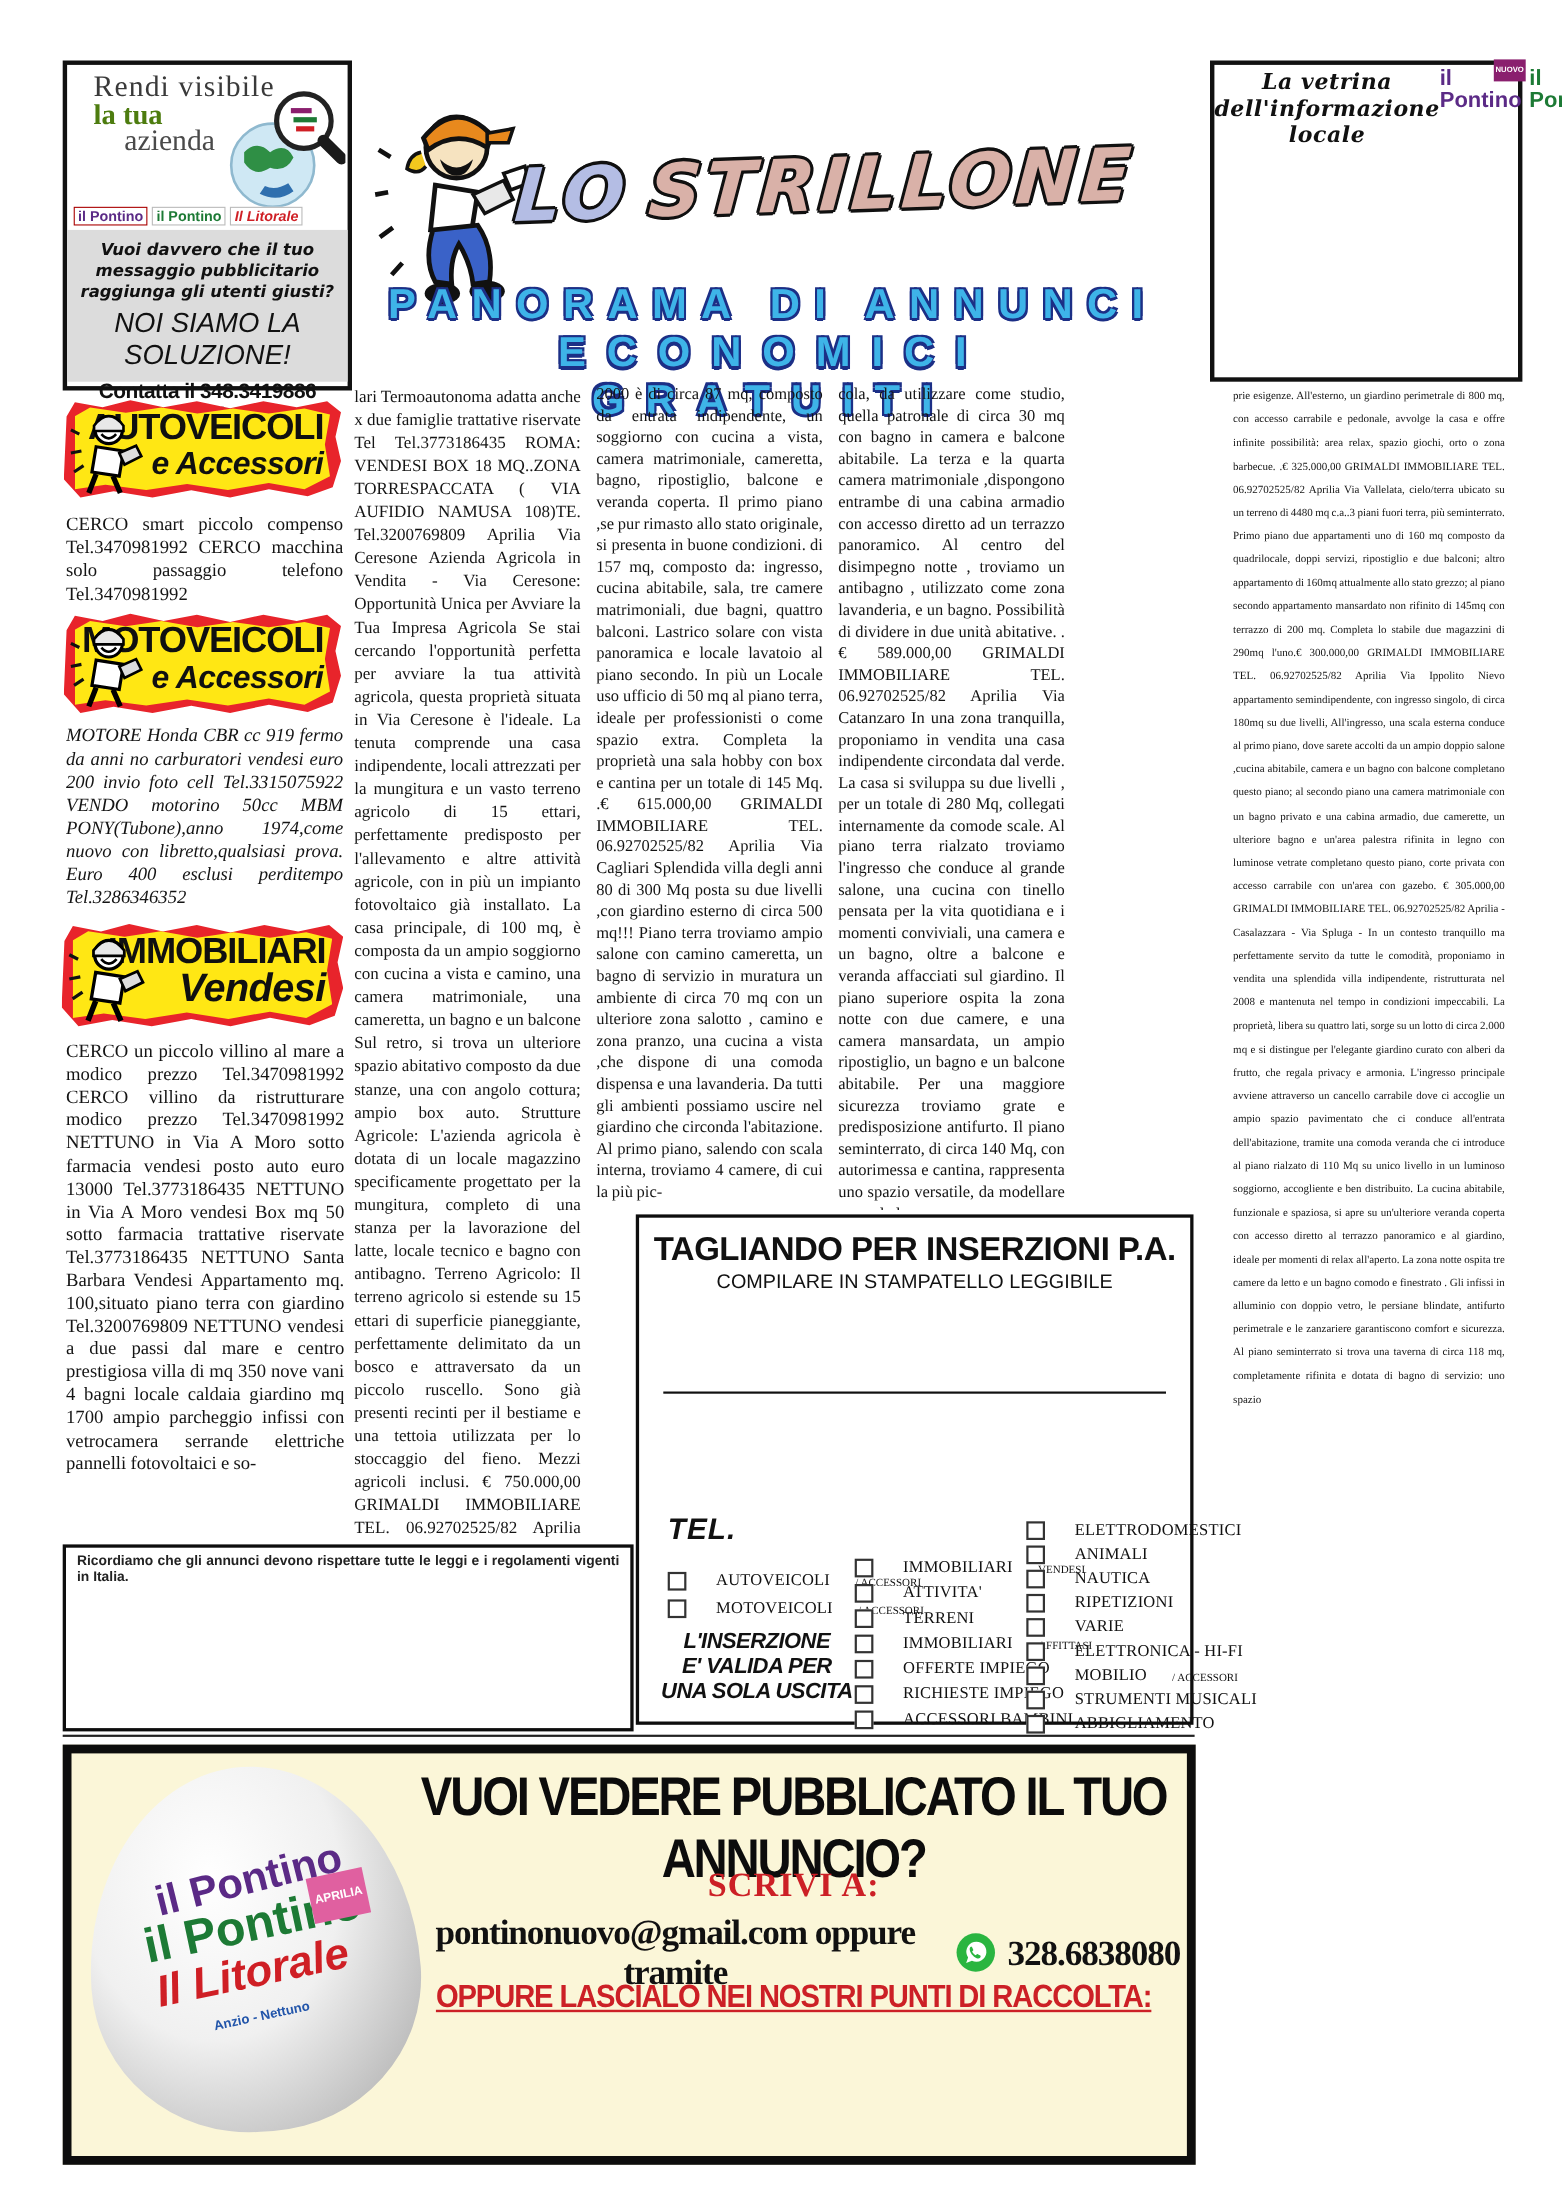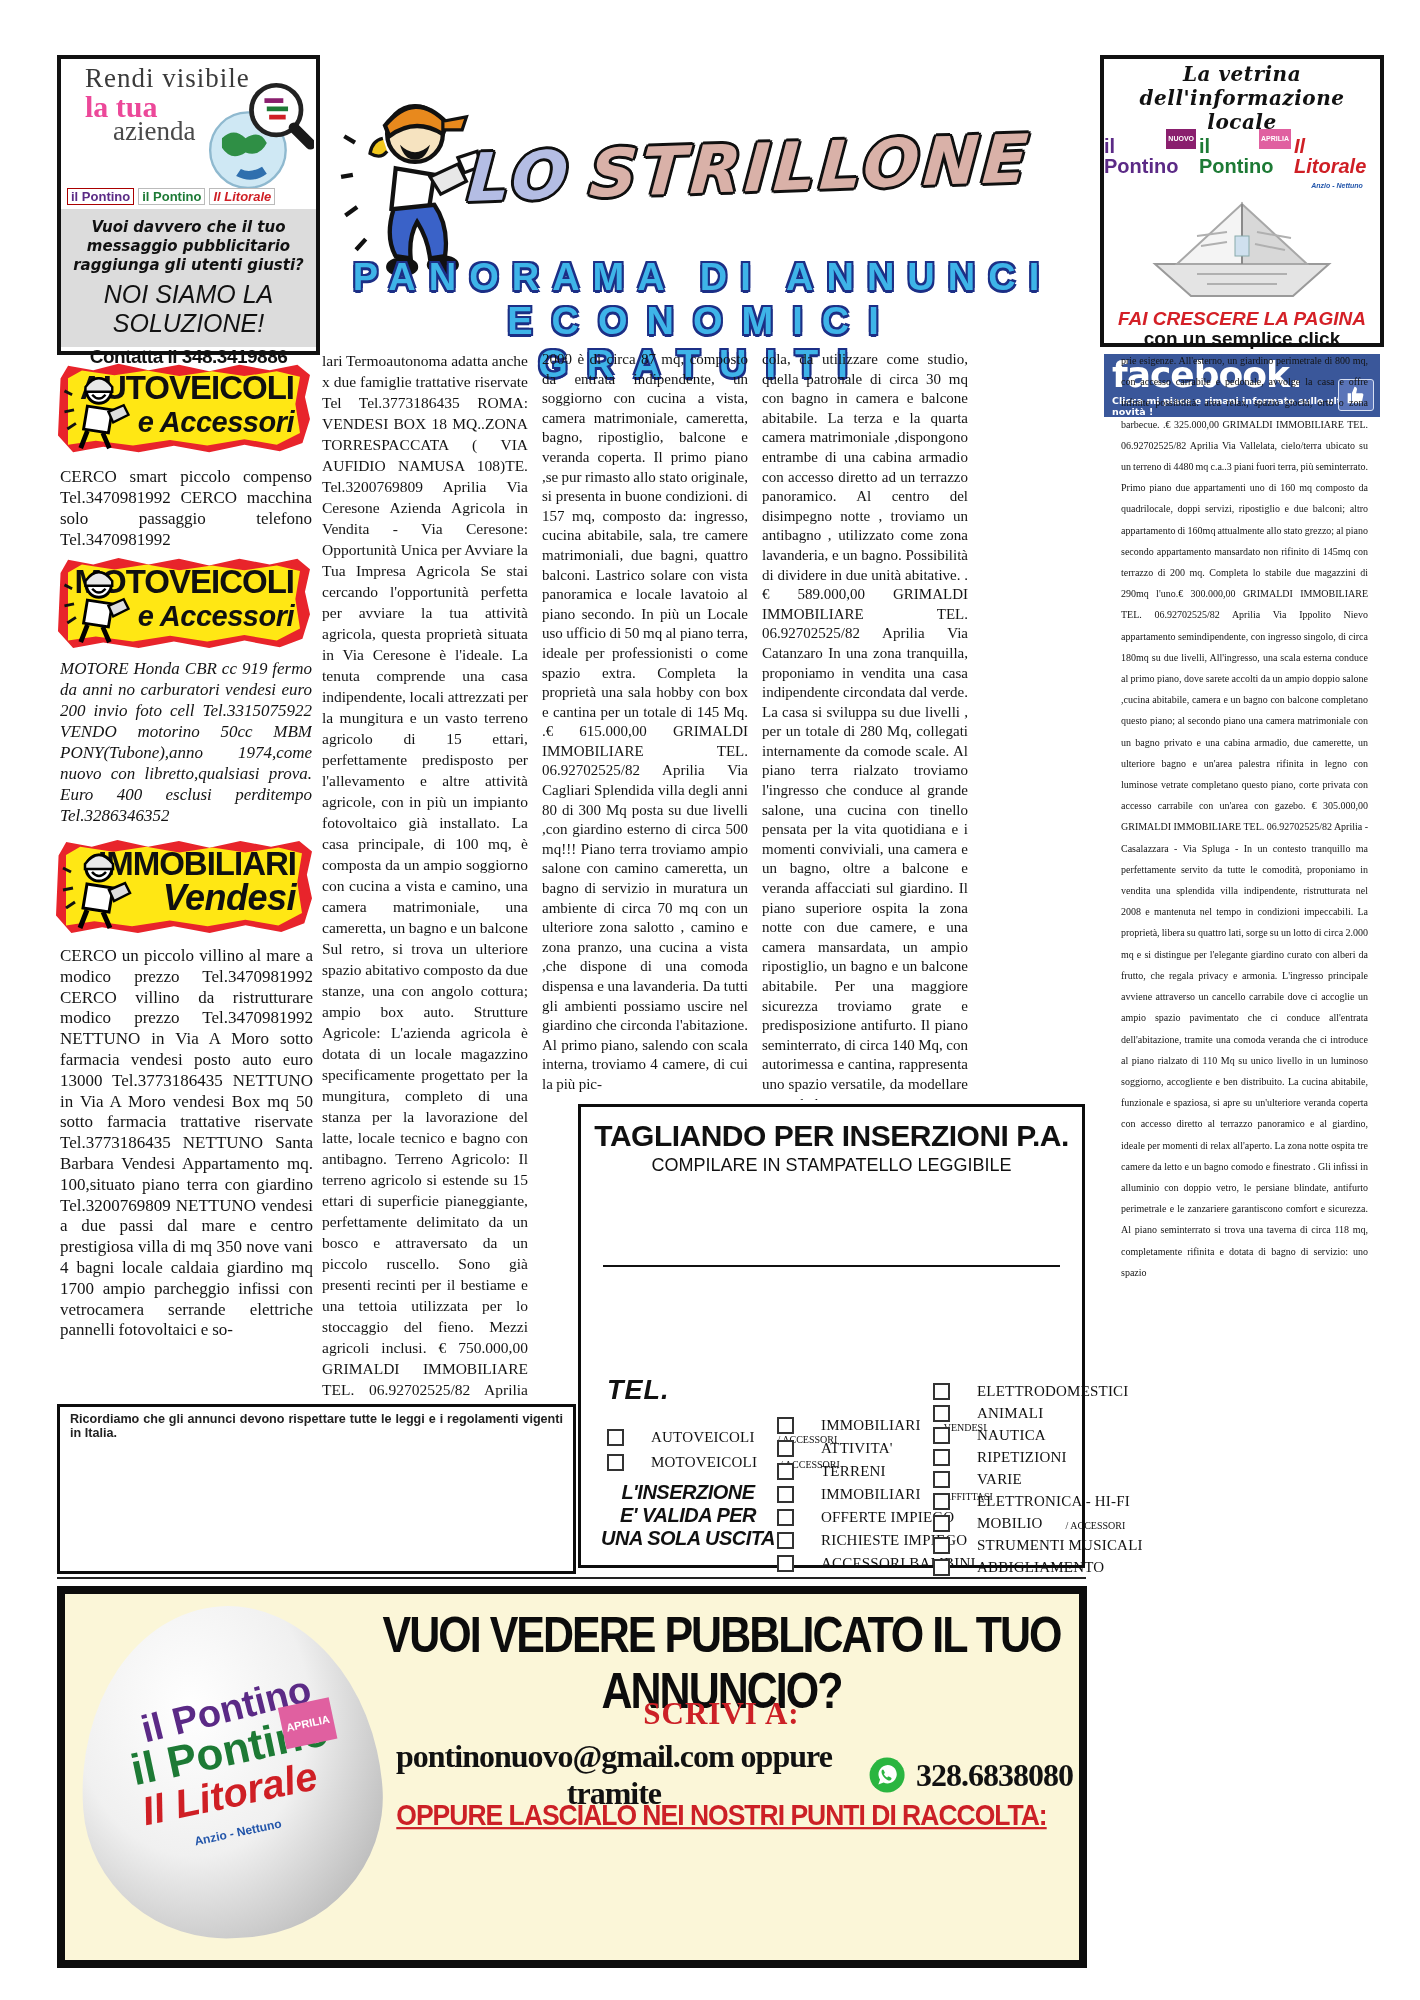--- a/index.html
+++ b/index.html
@@ -4,21 +4,21 @@
 <style>
   html,body{margin:0;padding:0;background:#ffffff;}
   #page{position:relative;width:1420px;height:2000px;background:#fff;overflow:hidden;
         font-family:"Liberation Serif",serif;color:#111;}
   .abs{position:absolute;}
 
   
   #tl-ad{left:57px;top:55px;width:255px;height:292px;border:4px solid #111;background:#fff;}
   .tl-top{position:relative;height:150px;padding:4px 24px;box-sizing:border-box;}
   .tl-r1{font-size:27px;color:#3a3a3a;letter-spacing:1px;}
-  .tl-r2{font-size:30px;color:#ec4899;font-weight:bold;margin-top:-4px;}
+  .tl-r2{font-size:26px;color:#4d7c0f;font-weight:bold;margin-top:-4px;}
   .tl-r3{font-size:27px;color:#4a4a4a;margin-top:-8px;margin-left:28px;}
   .tl-logos{position:absolute;left:6px;bottom:4px;display:flex;gap:4px;align-items:center;}
   .mini-logo{font-family:"Liberation Sans",sans-serif;font-weight:bold;font-size:13px;background:#fff;
              border:1px solid #bbb;padding:0 3px;line-height:15px;}
   .ml-purple{color:#5b2a86;border-color:#a00;}
   .ml-green{color:#1d7a35;}
   .ml-red{color:#cf1f25;font-style:italic;}
   .tl-bottom{height:138px;background:#dcdcdc;text-align:center;padding-top:9px;box-sizing:border-box;}
   .tl-q{font-family:"DejaVu Sans",sans-serif;font-style:italic;font-weight:bold;font-size:15px;line-height:19px;}
   .tl-sol{font-family:"Liberation Sans",sans-serif;font-style:italic;font-weight:400;font-size:25px;margin-top:5px;}
@@ -35,21 +35,21 @@
   .t-str{color:#d9b1a8;text-shadow:-3px 0 #101010,3px 0 #101010,0 -3px #101010,0 3px #101010,
         -2px -2px #101010,2px 2px #101010,-2px 2px #101010,2px -2px #101010;}
   .pan{left:330px;width:745px;text-align:center;font-family:"Liberation Sans",sans-serif;
        font-weight:900;font-size:38px;color:#3eb4e8;
        text-shadow:-2px -2px 0 #1c2f86,2px -2px 0 #1c2f86,-2px 2px 0 #1c2f86,2px 2px 0 #1c2f86,0 3px 0 #1c2f86;}
   #pan1{top:256px;letter-spacing:13px;}
   #pan2{top:300px;letter-spacing:19px;}
 
   
   #tr-ad{left:1100px;top:55px;width:284px;height:292px;border:4px solid #111;background:#fff;
-         display:flex;flex-direction:column;box-sizing:border-box;}
+         display:flex;flex-direction:row;box-sizing:border-box;}
   .tr-tagline{font-family:"DejaVu Serif",serif;font-style:italic;font-weight:bold;font-size:20px;
               text-align:center;padding-top:3px;letter-spacing:0.5px;}
   .tr-logos{display:flex;justify-content:center;align-items:flex-start;gap:7px;margin-top:2px;}
   .trl{font-family:"Liberation Sans",sans-serif;font-weight:bold;font-size:20px;line-height:20px;position:relative;}
   .trl small{display:block;font-size:7px;text-align:center;}
   .trl .tag{position:absolute;top:-7px;right:-4px;font-size:7px;font-weight:bold;color:#fff;padding:0 2px;}
   .trl-1{color:#5b2a86;}
   .trl-1 .tag{background:#8a1f6e;}
   .trl-2{color:#1d7a35;}
   .trl-2 .tag{background:#e060a0;}

